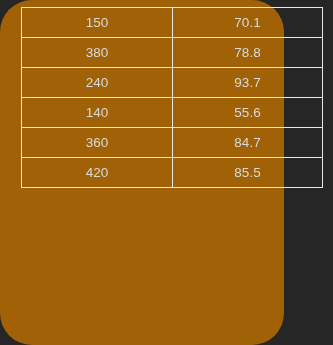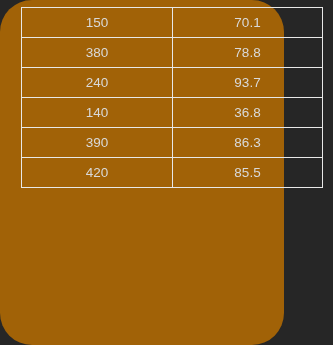--- a/index.html
+++ b/index.html
@@ -62,25 +62,25 @@
       <tr>
         <td class="col-x">380</td>
         <td class="col-y">78.8</td>
       </tr>
       <tr>
         <td class="col-x">240</td>
         <td class="col-y">93.7</td>
       </tr>
       <tr>
         <td class="col-x">140</td>
-        <td class="col-y">36.8</td>
+        <td class="col-y">55.6</td>
       </tr>
       <tr>
-        <td class="col-x">390</td>
-        <td class="col-y">86.3</td>
+        <td class="col-x">360</td>
+        <td class="col-y">84.7</td>
       </tr>
       <tr>
         <td class="col-x">420</td>
         <td class="col-y">85.5</td>
       </tr>
     </tbody>
   </table>
 </div>
 
 </body></html>

